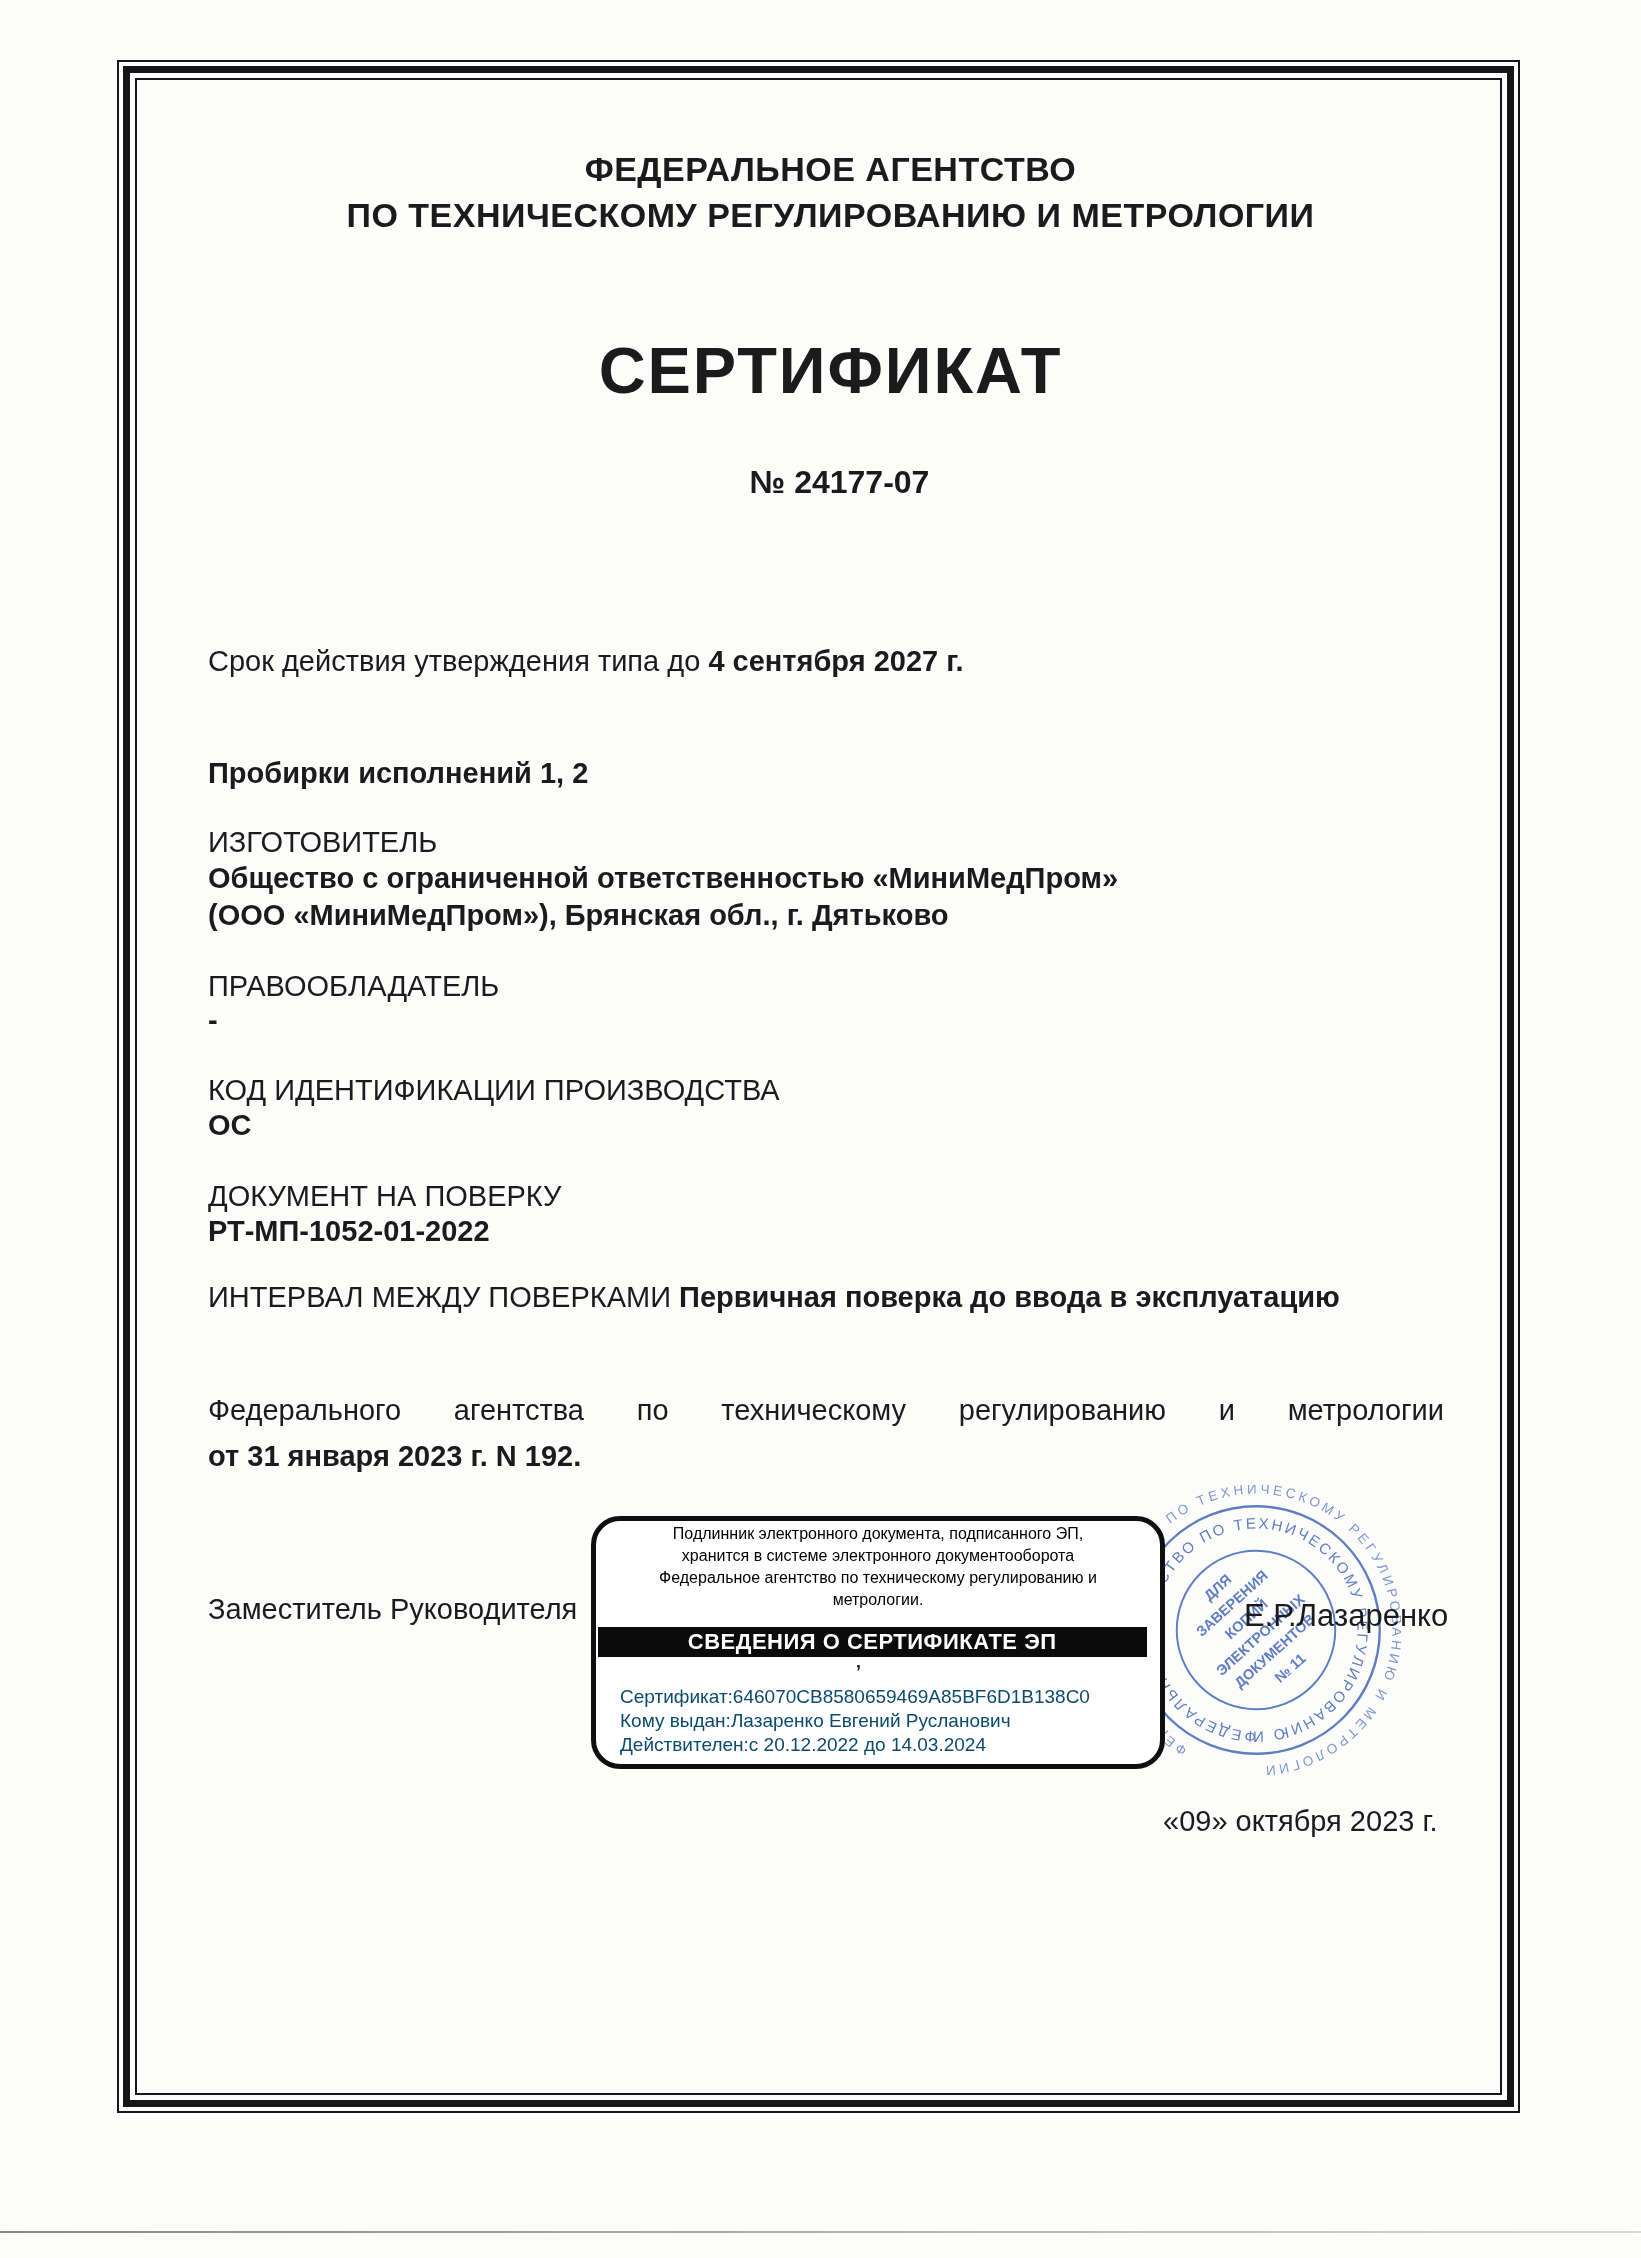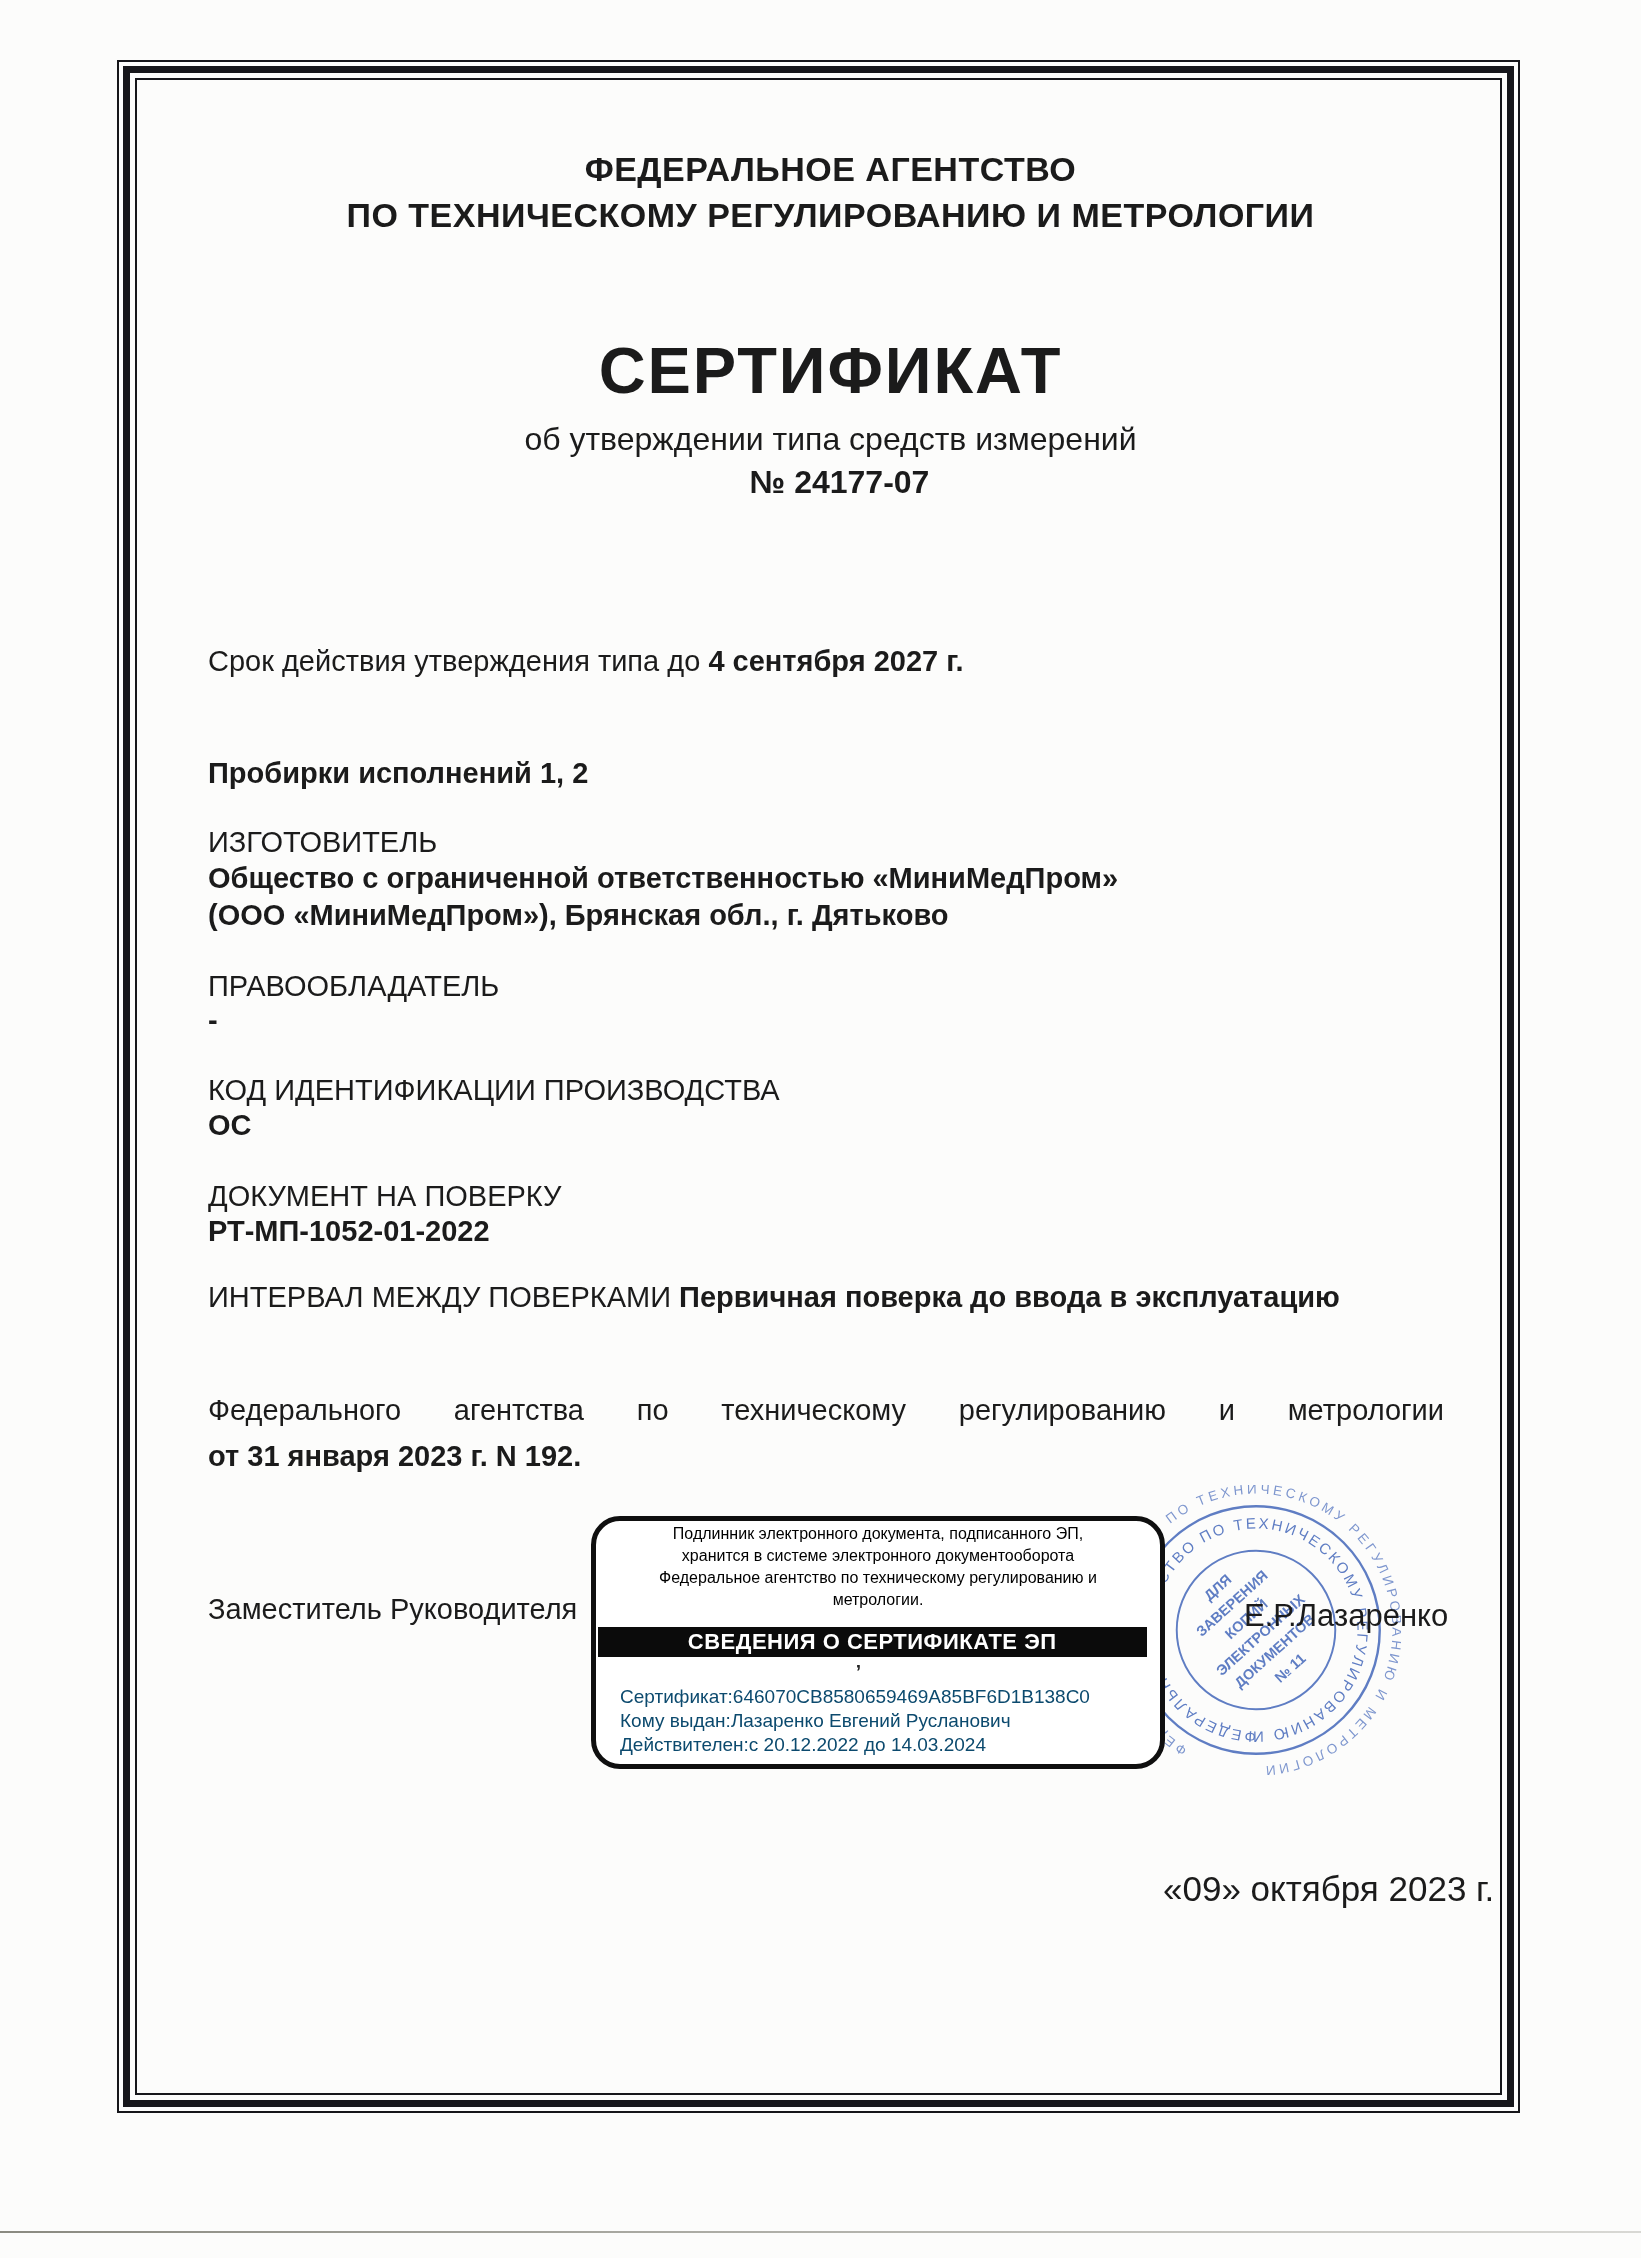--- a/index.html
+++ b/index.html
@@ -43,21 +43,21 @@
                display: flex; align-items: center; justify-content: center;
                letter-spacing: 0.5px; }
   .esign-tick { position: absolute; top: 141px; left: 0; right: 39px; text-align: center;
                 font-size: 19.3px; font-weight: 700; color: #222; }
   .esign-rows { position: absolute; top: 164px; left: 24px; right: 9.7px;
                 font-size: 19px; line-height: 24px; color: #0c4a6e; }
   .esign-rows .lbl { display: inline-block; min-width: 109px; }
 
   .sig-position { left: 208px; top: 1593px; font-size: 29px; }
   .sig-name { left: 1244px; top: 1598px; font-size: 31px; z-index: 6; }
-  .sig-date { left: 1163px; top: 1869px; font-size: 35px; z-index: 6; white-space: nowrap; }
+  .sig-date { left: 1163px; top: 1805px; font-size: 29px; z-index: 6; white-space: nowrap; }
 
   .stamp { left: 1111px; top: 1485px; width: 290px; height: 290px; z-index: 2; opacity: 0.92; }
 
   .scan-line { left: 0; top: 2231px; width: 1641px; height: 1.9px;
                background: linear-gradient(to right, rgba(100,100,88,0.75), rgba(150,150,140,0.35)); }
 </style>
 </head>
 <body>
 
 <div id="page">
@@ -65,21 +65,20 @@
   <div class="frame">
     <div class="frame-mid">
       <div class="frame-inner"></div>
     </div>
   </div>
 
   <div class="abs ctr hdr" style="top:150px">ФЕДЕРАЛЬНОЕ АГЕНТСТВО</div>
   <div class="abs ctr hdr" style="top:196px">ПО ТЕХНИЧЕСКОМУ РЕГУЛИРОВАНИЮ И МЕТРОЛОГИИ</div>
 
   <div class="abs ctr title" style="top:333px">СЕРТИФИКАТ</div>
-  <div class="abs ctr subtitle" style="top:421px">об утверждении типа средств измерений</div>
   <div class="abs ctr number" style="top:464px">№ 24177-07</div>
 
   <div class="abs body-line" style="top:645px"><span>Срок действия утверждения типа до </span><span class="b">4 сентября 2027 г.</span></div>
 
   <div class="abs body-line b" style="top:757px">Пробирки исполнений 1, 2</div>
 
   <div class="abs body-line" style="top:826px">ИЗГОТОВИТЕЛЬ</div>
   <div class="abs body-line b" style="top:862px">Общество с ограниченной ответственностью «МиниМедПром»</div>
   <div class="abs body-line b" style="top:899px">(ООО «МиниМедПром»), Брянская обл., г. Дятьково</div>
 

